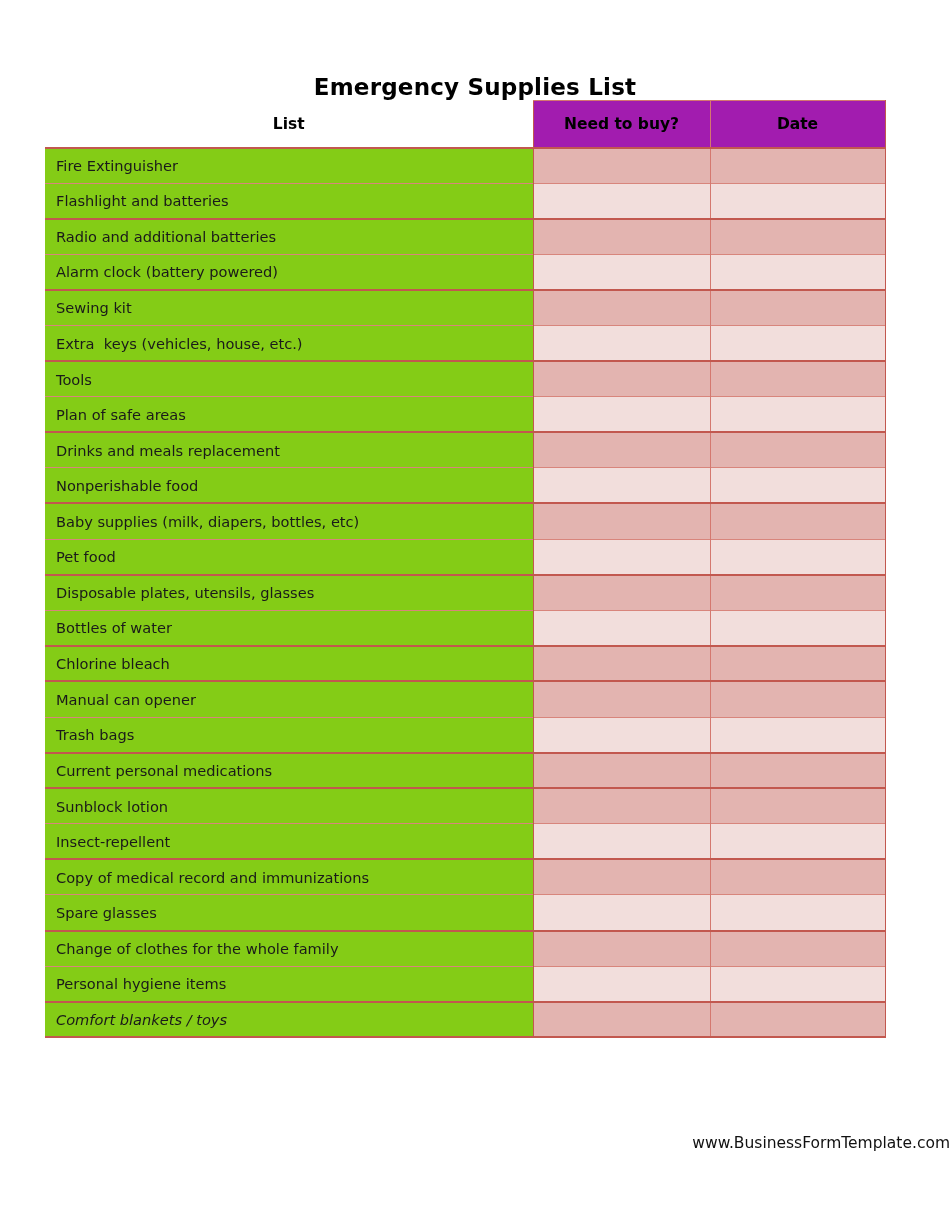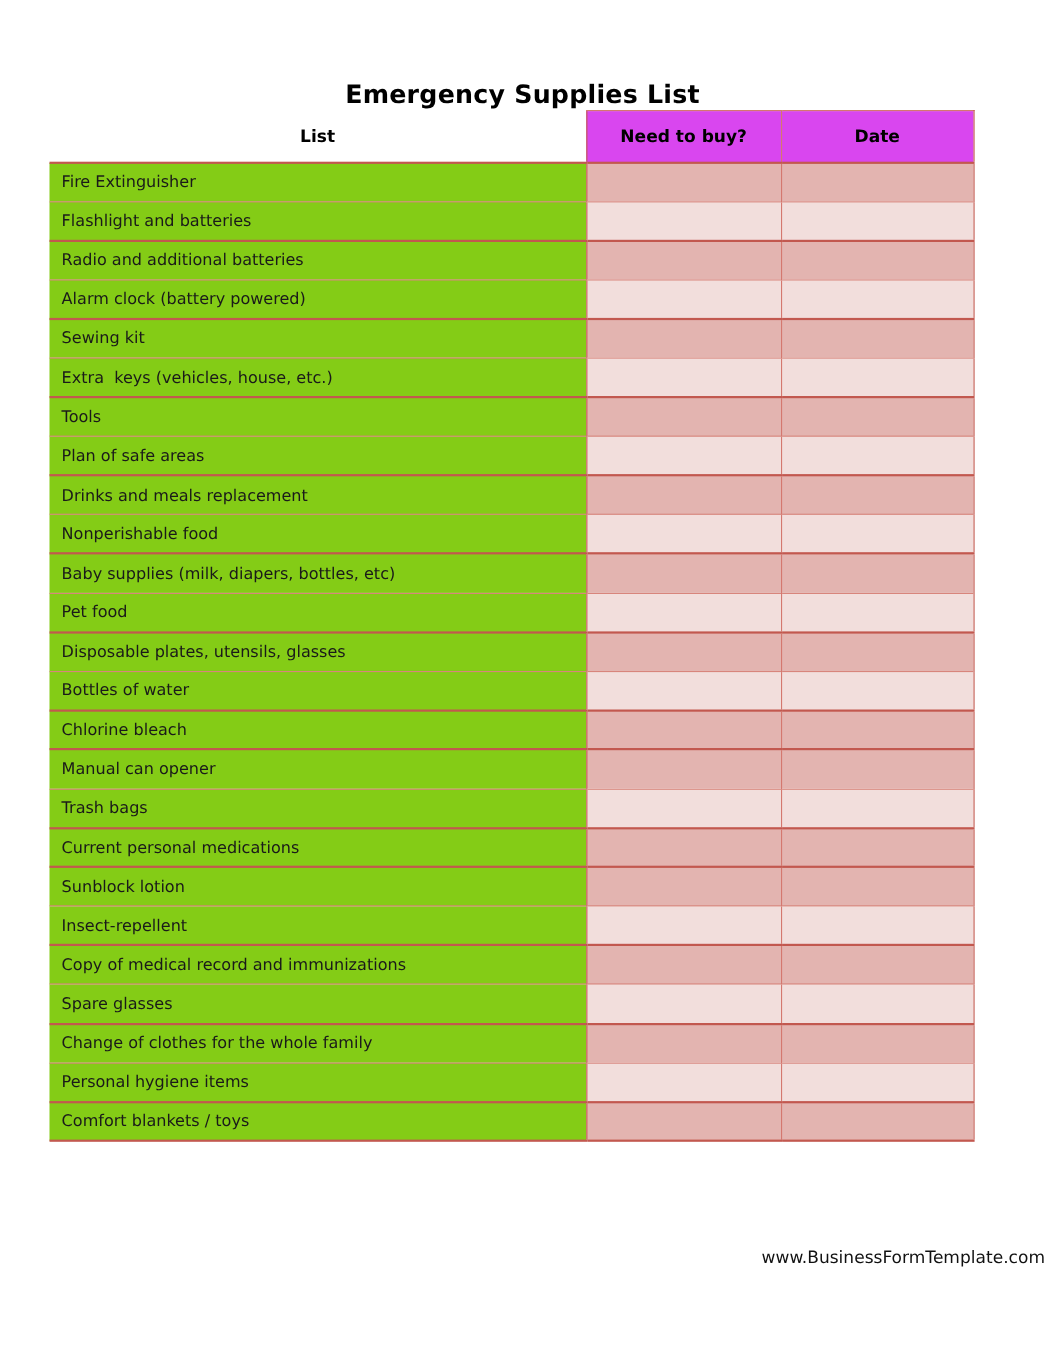--- a/index.html
+++ b/index.html
@@ -65,21 +65,21 @@
     color: #000000;
     text-align: center;
     vertical-align: middle;
   }
   th.h-list {
     background: #ffffff;
     border: none;
     border-bottom: 2px solid #c2584f;
   }
   th.h-need, th.h-date {
-    background: #d946ef;
+    background: #a21caf;
     border: 1.5px solid #d4786f;
     margin-top: 16px;
   }
   th.h-need { border-left: 1.5px solid #c2584f; }
   th.h-date { border-right: 1.5px solid #c2584f; text-align: center; }
 
   
   tbody td {
     height: 35.6px;
     padding: 0 0 0 11px;
@@ -107,21 +107,21 @@
   
   tbody tr.row-dark td.cell-need,
   tbody tr.row-dark td.cell-date { background: #e3b4b0; }
   tbody tr.row-light td.cell-need,
   tbody tr.row-light td.cell-date { background: #f2dedc; }
 
   
   tbody tr.row-dark td { border-top: 2px solid #c2584f; }
   tbody tr.row-light td { border-top: 1px solid #d8857c; }
 
-  tbody tr.last-row td { border-bottom: 2px solid #c2584f; }
+  tbody tr.last-row td { border-bottom: 2px solid #c2584f; font-style: italic; }
 
   
   .footer {
     position: absolute;
     top: 1134px;
     left: 0;
     width: 950px;
     text-align: right;
     font-size: 15.5px;
     color: #111111;

